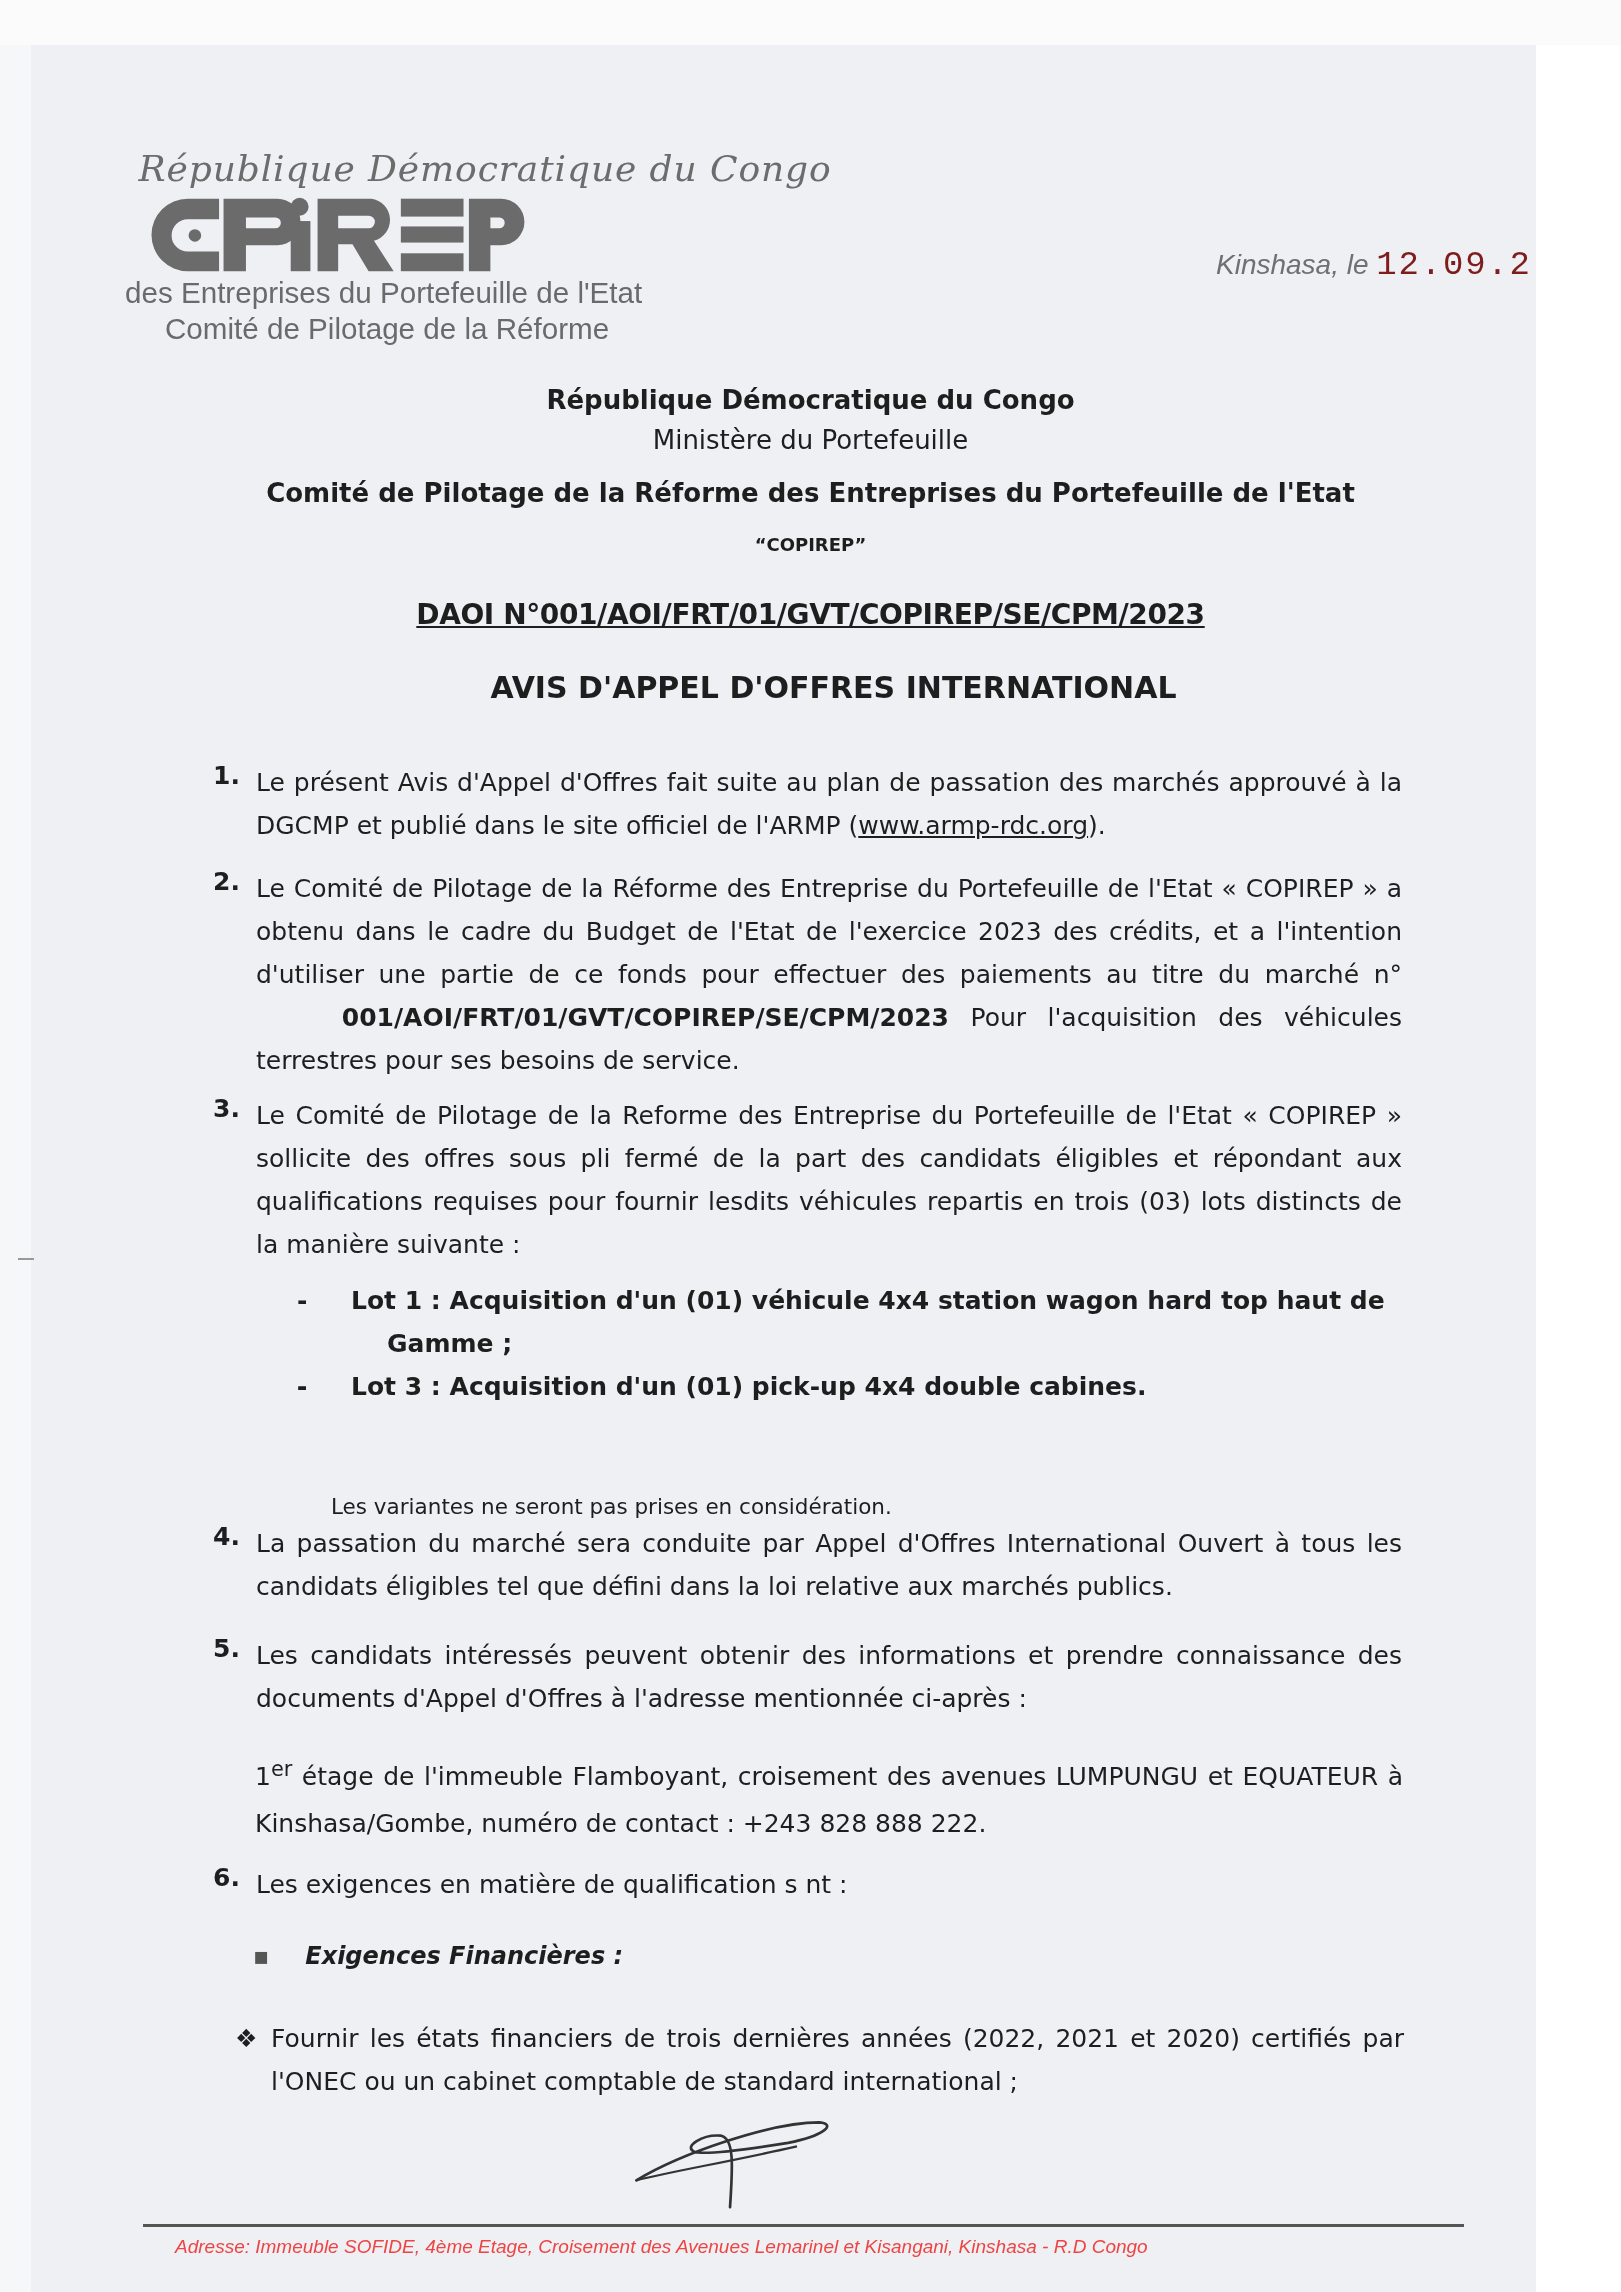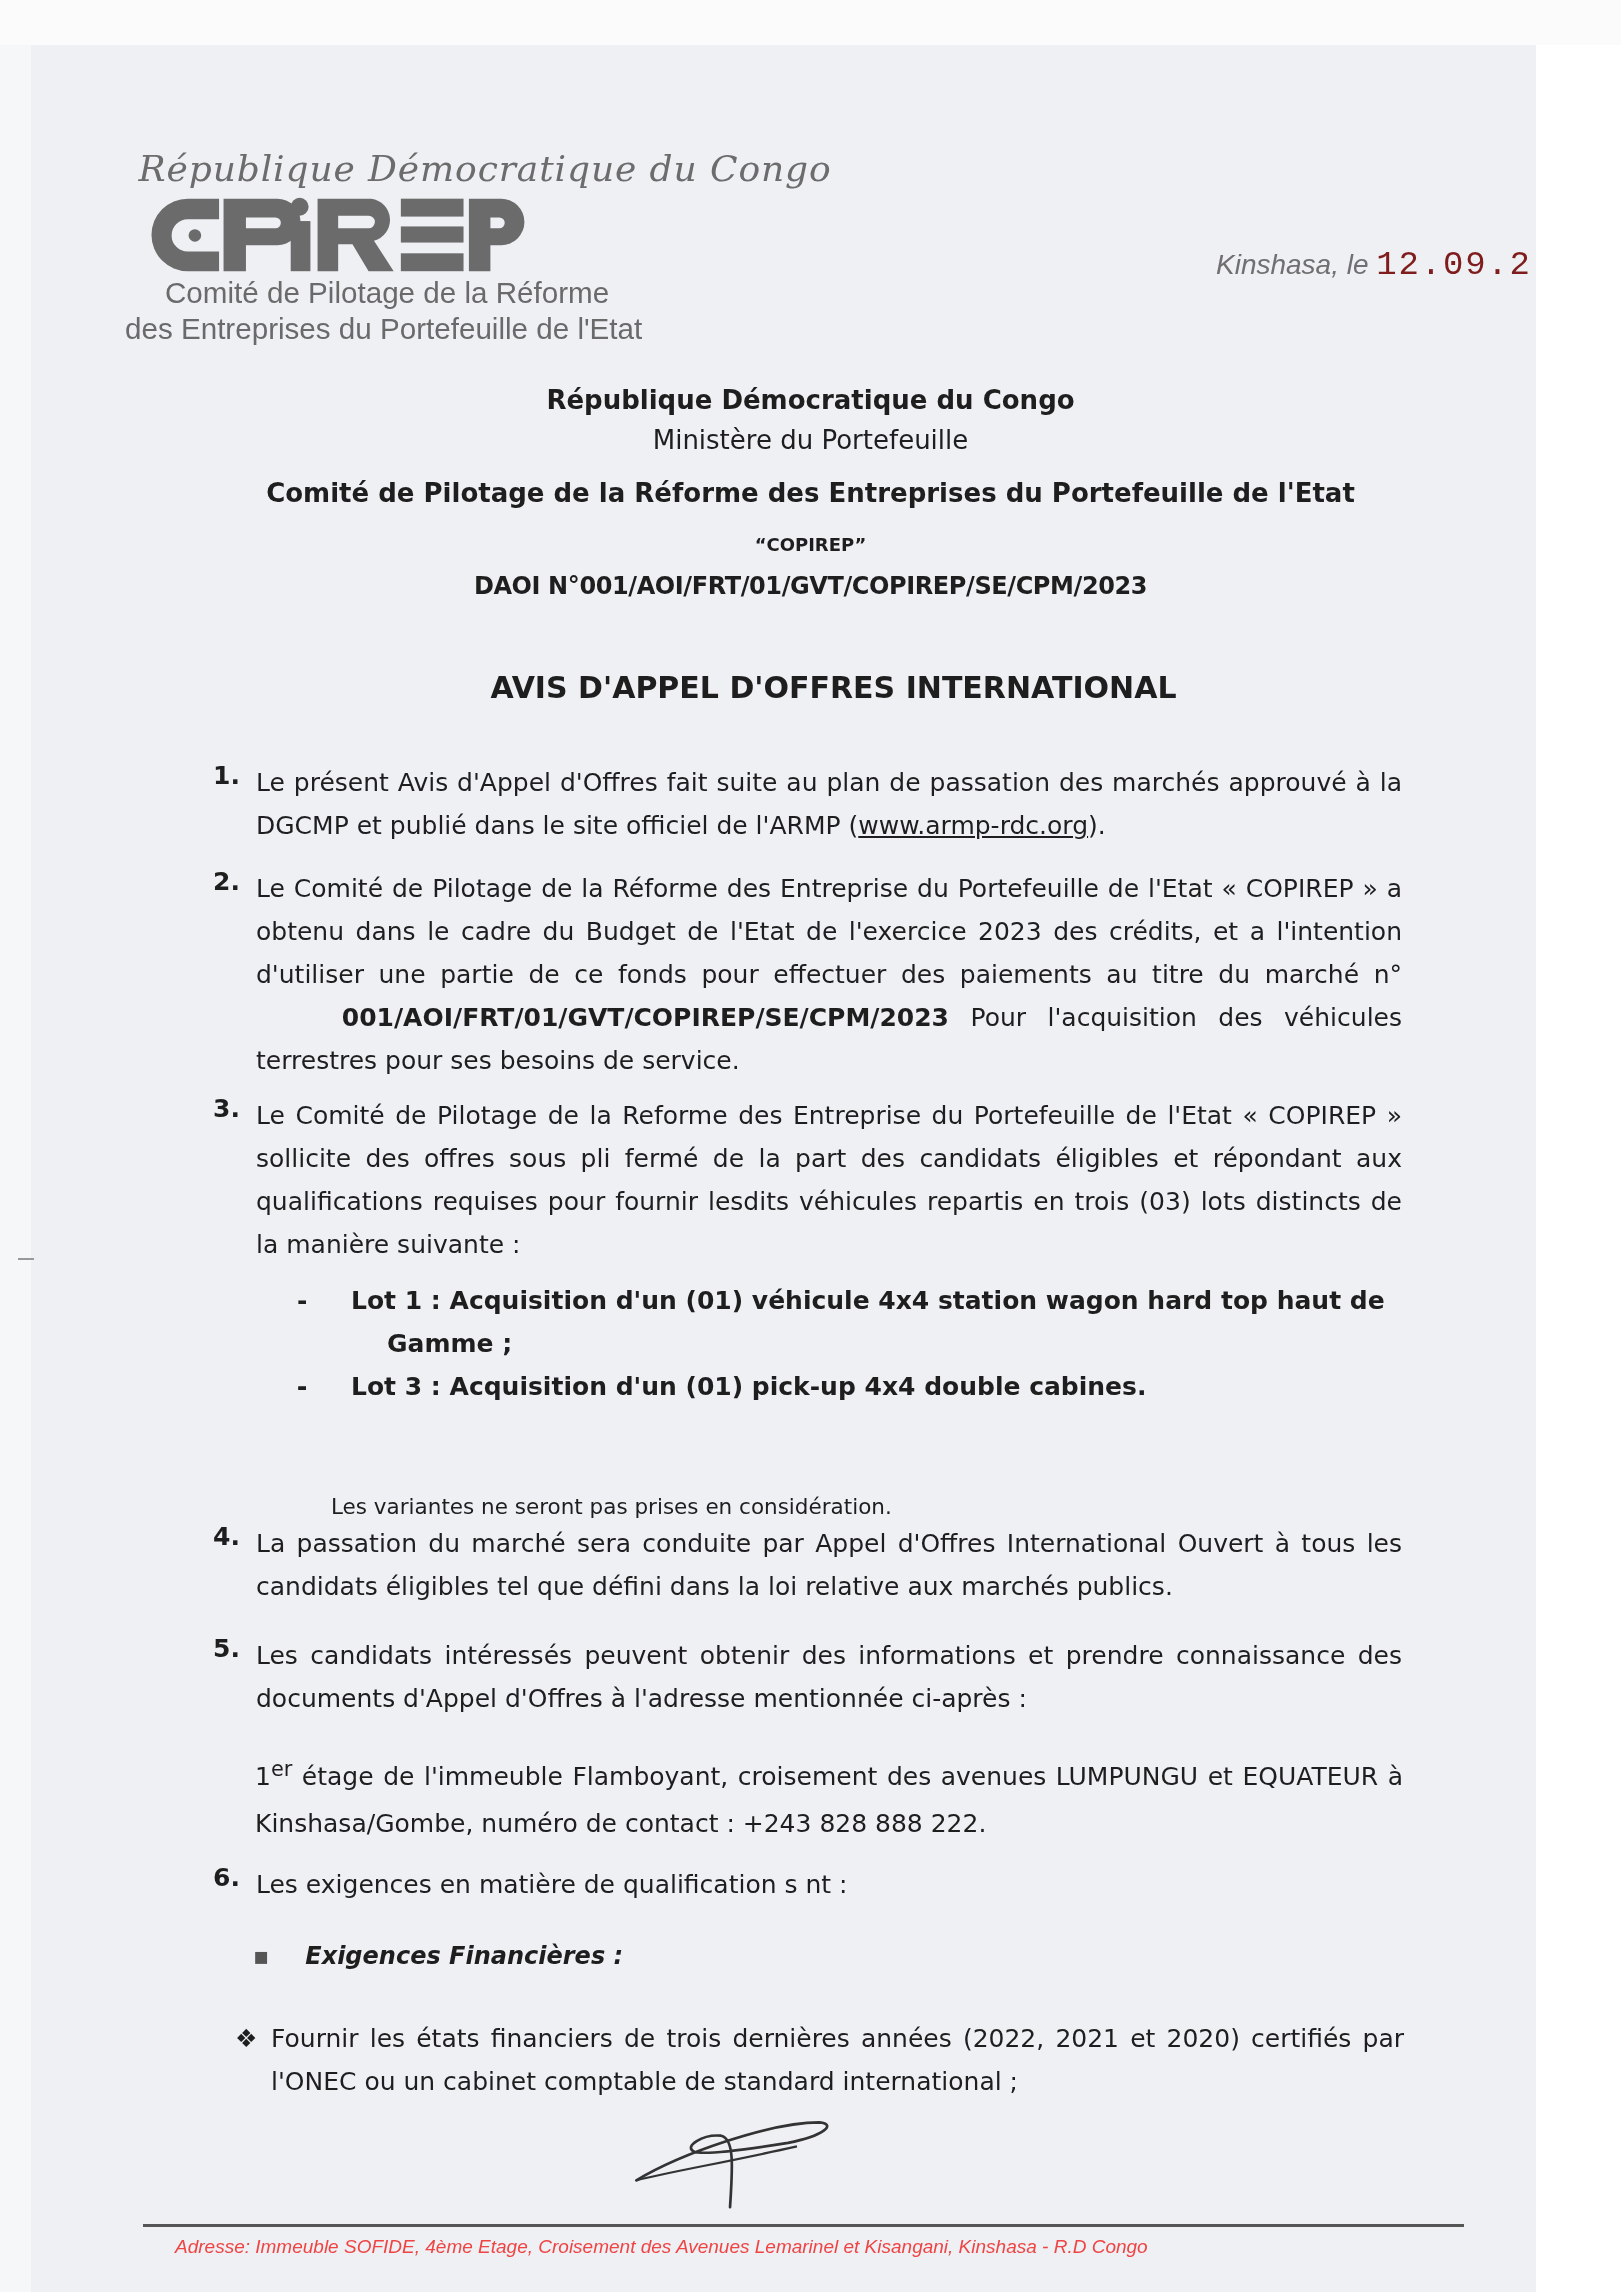--- a/index.html
+++ b/index.html
@@ -44,21 +44,21 @@
     font-family: Liberation Mono, monospace; font-style: normal; color: #7f1d1d;
     font-size: 34px; margin-left: 0; letter-spacing: 1.8px;
   }
 
   .center { position: absolute; left: 0; width: 1621px; text-align: center;
     font-family: "DejaVu Sans", sans-serif; }
   .h-rdc { top: 385px; font-size: 26px; font-weight: bold; }
   .h-min { top: 425px; font-size: 26px; }
   .h-com { top: 478px; font-size: 26px; font-weight: bold; }
   .h-cop { top: 534px; font-size: 18px; font-weight: bold; }
-  .h-daoi { top: 572px; font-size: 24px; font-weight: bold; letter-spacing: -0.4px; }
+  .h-daoi { top: 598px; font-size: 28px; font-weight: bold; letter-spacing: -0.4px; text-decoration: underline; }
   .h-avis { top: 670px; font-size: 30px; font-weight: bold; margin-left: 23px; }
 
   .body-text { font-family: "DejaVu Sans", sans-serif; font-size: 25px; color: #1e1e1e; }
   .item { position: absolute; left: 213px; width: 1189px; }
   .item .num { position: absolute; left: 0; top: 0; font-weight: bold; }
   .item .txt { margin-left: 43px; text-align: justify; line-height: 43px; }
   .link { text-decoration: underline; }
   .bold { font-weight: bold; }
 
   .lots { position: absolute; left: 297px; width: 1093px; }
@@ -111,22 +111,22 @@
         <path d="M205 5 H265 A24 24 0 0 1 268 52 L290 86 H262 L244 56 H228 V86 H205 Z M228 24 V38 H262 A7 7 0 0 0 262 24 Z"></path>
 
         <rect x="298" y="5" width="70" height="20"></rect>
         <rect x="298" y="36" width="70" height="18"></rect>
         <rect x="298" y="66" width="70" height="20"></rect>
 
         <path d="M374 5 H410 A26 26 0 0 1 410 57 H398 V86 H374 Z M398 26 V38 H408 A6 6 0 0 0 408 26 Z"></path>
       </g>
     </svg>
   </div>
+  <div class="logo-sub l2">des Entreprises du Portefeuille de l'Etat</div>
   <div class="logo-sub l1">Comité de Pilotage de la Réforme</div>
-  <div class="logo-sub l2">des Entreprises du Portefeuille de l'Etat</div>
 </div>
 
 <div class="date-line">
   <span>Kinshasa, le</span>
   <span class="date-hand">12.09.2</span>
 </div>
 
 <div class="center h-rdc">République Démocratique du Congo</div>
 <div class="center h-min">Ministère du Portefeuille</div>
 <div class="center h-com">Comité de Pilotage de la Réforme des Entreprises du Portefeuille de l'Etat</div>

